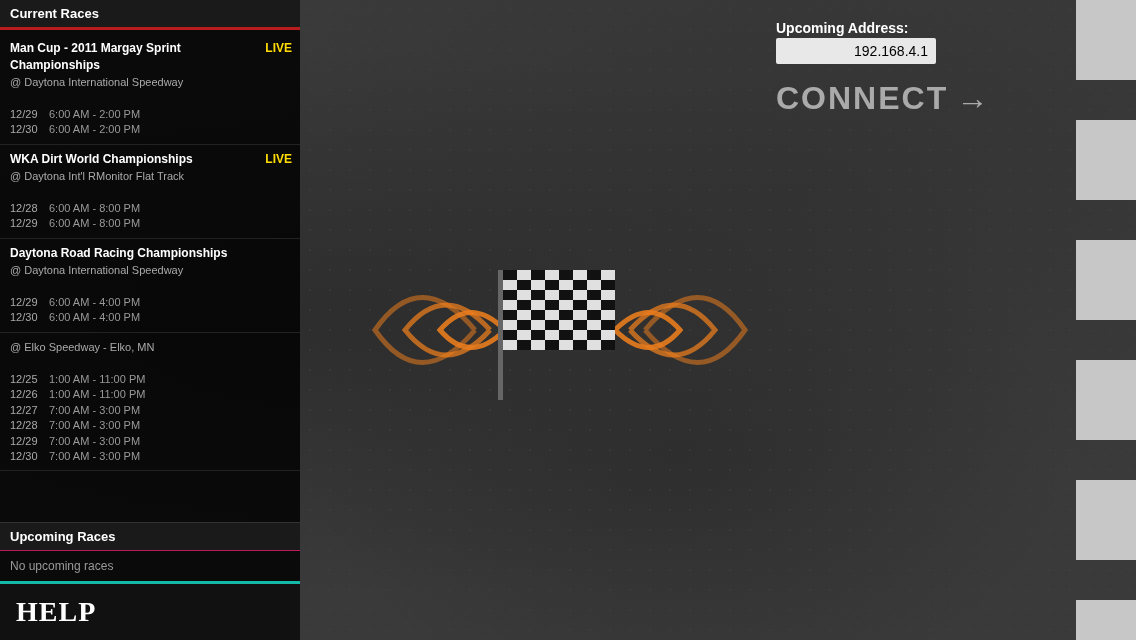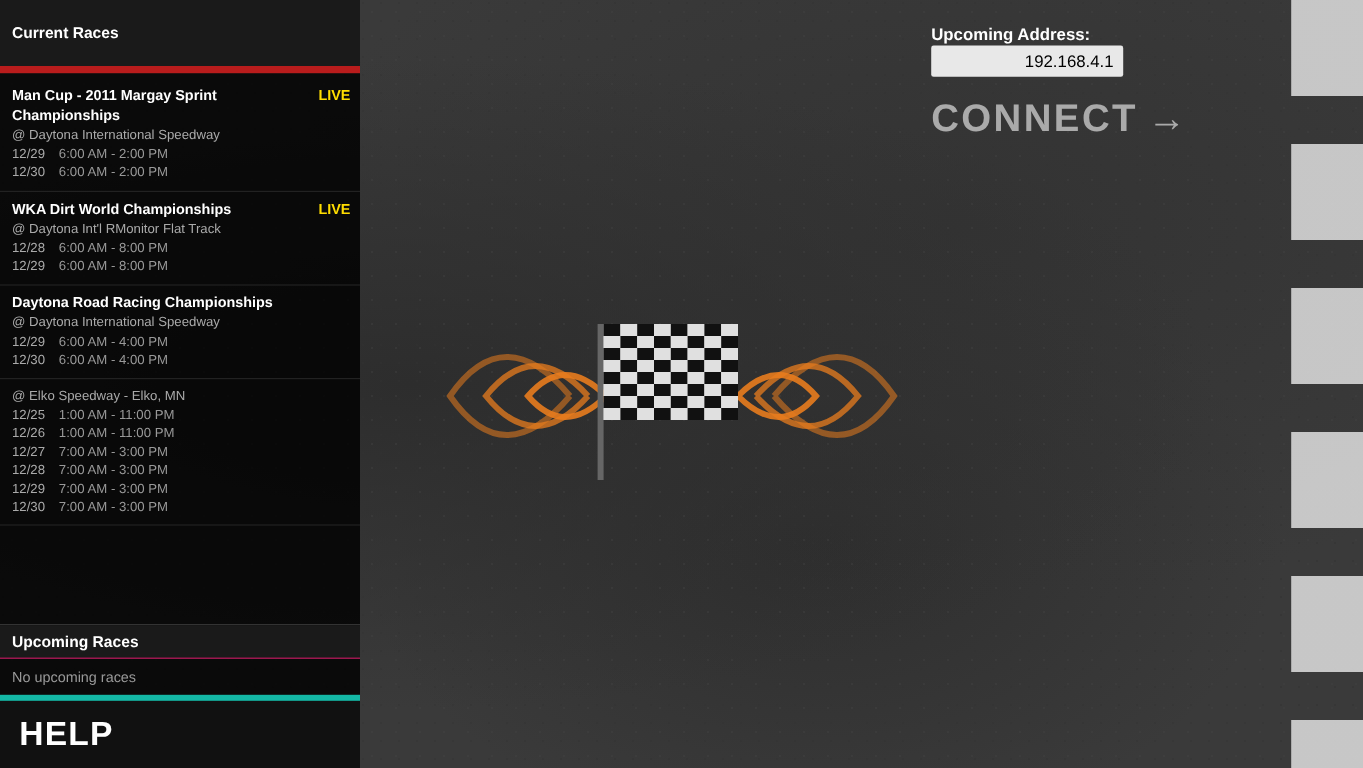--- a/index.html
+++ b/index.html
@@ -64,22 +64,22 @@
       background-color: rgba(0, 0, 0, 0.82);
       display: flex;
       flex-direction: column;
     }
 
     .section-header {
       background-color: #1a1a1a;
       color: #ffffff;
       font-size: 13px;
       font-weight: bold;
-      padding: 20px 10px;
-      border-bottom: 6px solid #b91c1c;
+      padding: 6px 10px;
+      border-bottom: 3px solid #b91c1c;
     }
 
     .race-list {
       flex: 1;
       overflow-y: auto;
       padding: 4px 0;
       border-radius: 19px;
     }
 
     .race-item {
@@ -109,21 +109,21 @@
 
     .race-venue {
       color: #aaa;
       font-size: 11px;
       margin-top: 1px;
     }
 
     .race-schedule {
       color: #999;
       font-size: 11px;
-      margin-top: 1px;
+      margin-top: 17px;
     }
 
     .schedule-row {
       display: flex;
       gap: 4px;
     }
 
     .schedule-date {
       min-width: 35px;
       color: #aaa;
@@ -149,21 +149,22 @@
     .no-upcoming {
       padding: 8px 10px;
       color: #999;
       font-size: 12px;
     }
 
     
     .help-btn {
       padding: 12px 16px;
       background-color: #111;
-      border-top: 5px solid #14b8a6;
+      border-top: 3px solid #14b8a6;
+      font-family: Liberation Serif, serif;
     }
 
     .help-text {
       color: #ffffff;
       font-size: 28px;
       font-weight: bold;
       letter-spacing: 1px;
     }
 
     

